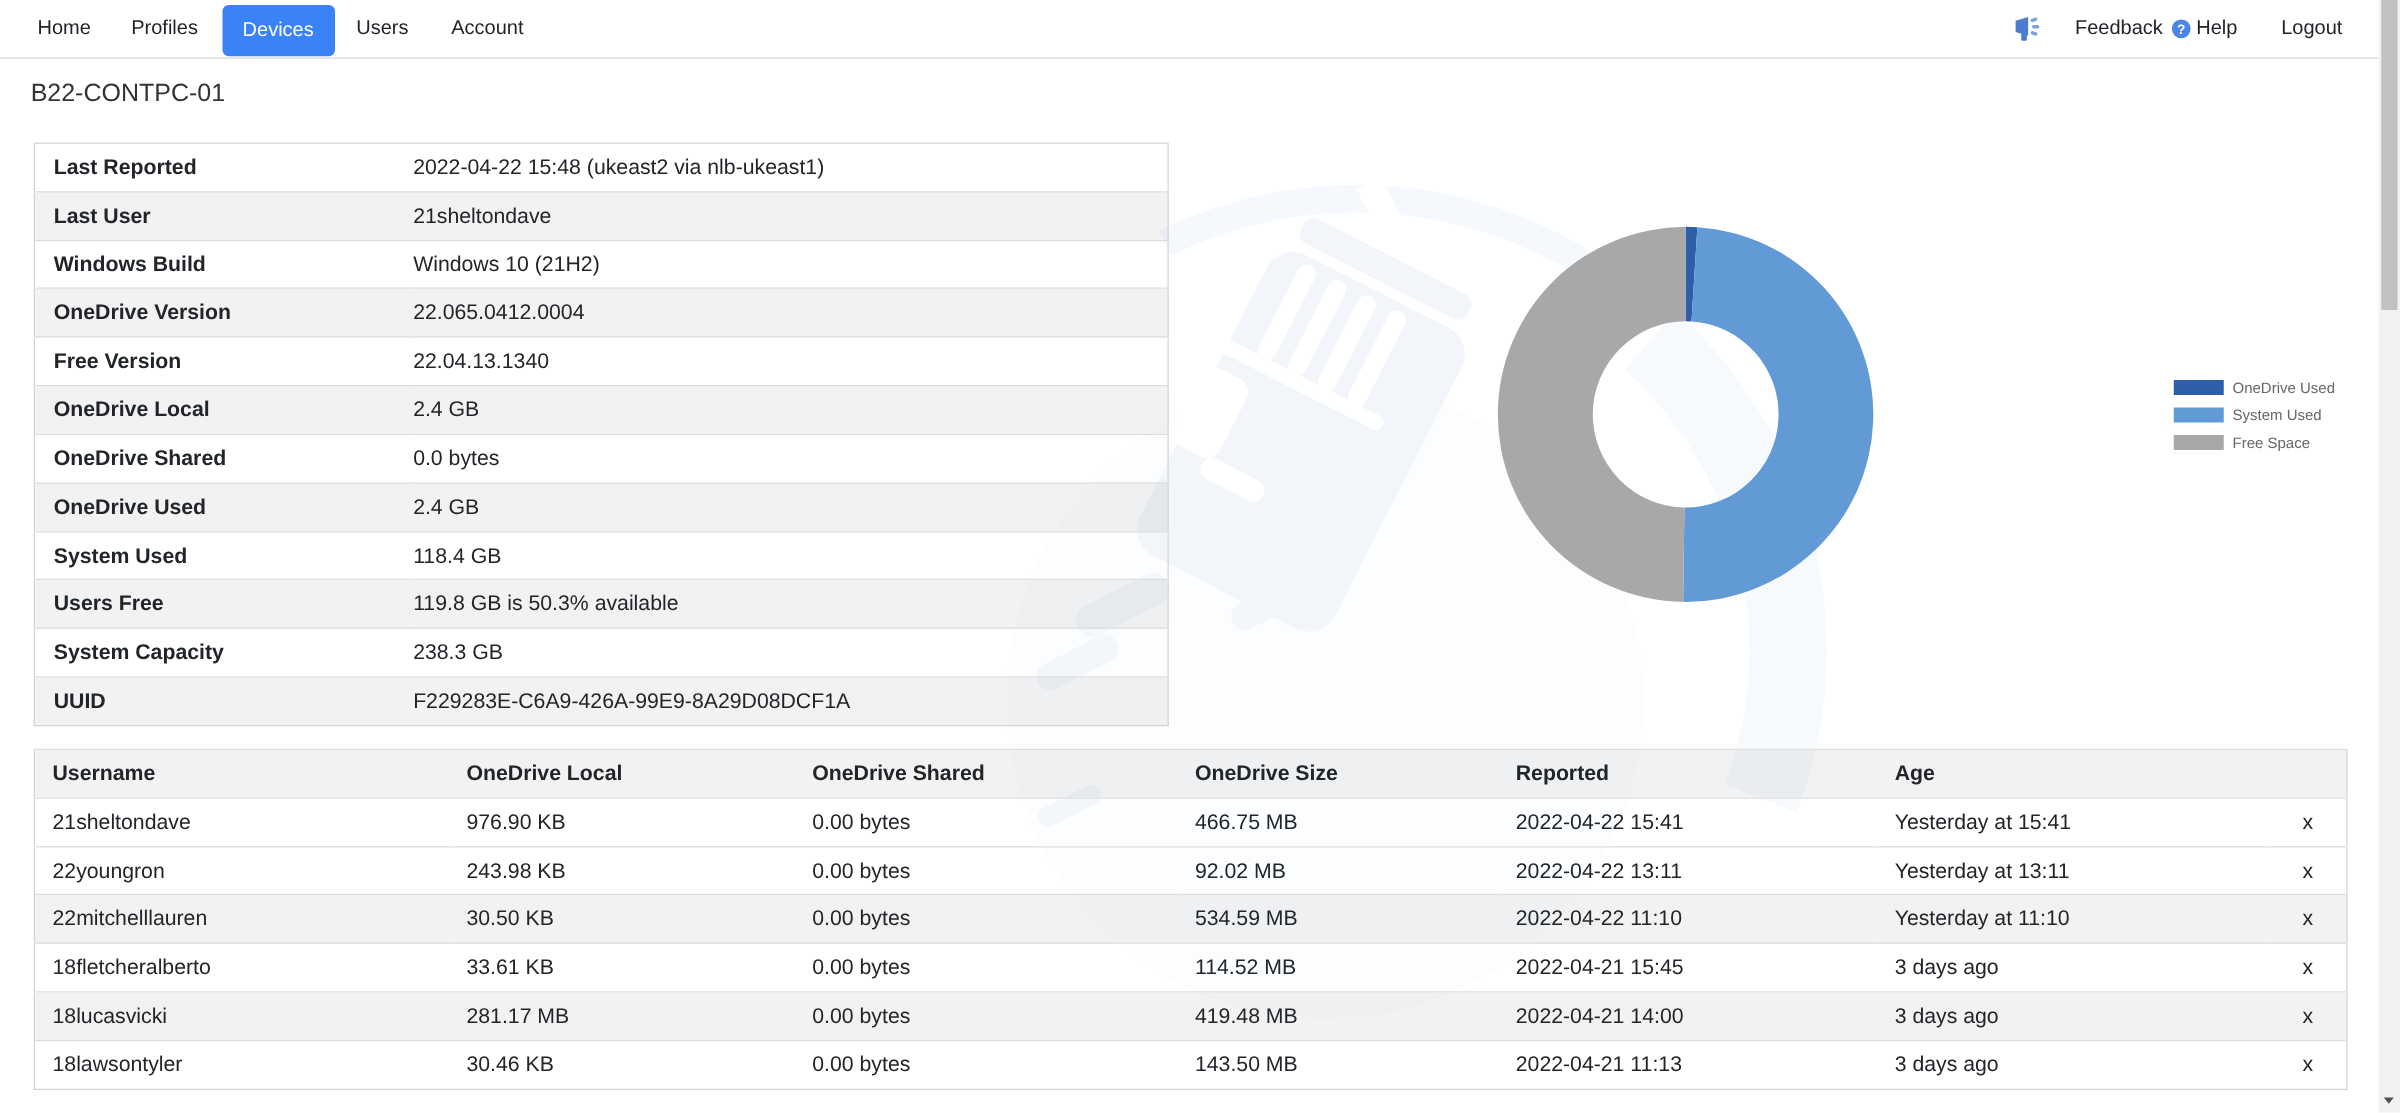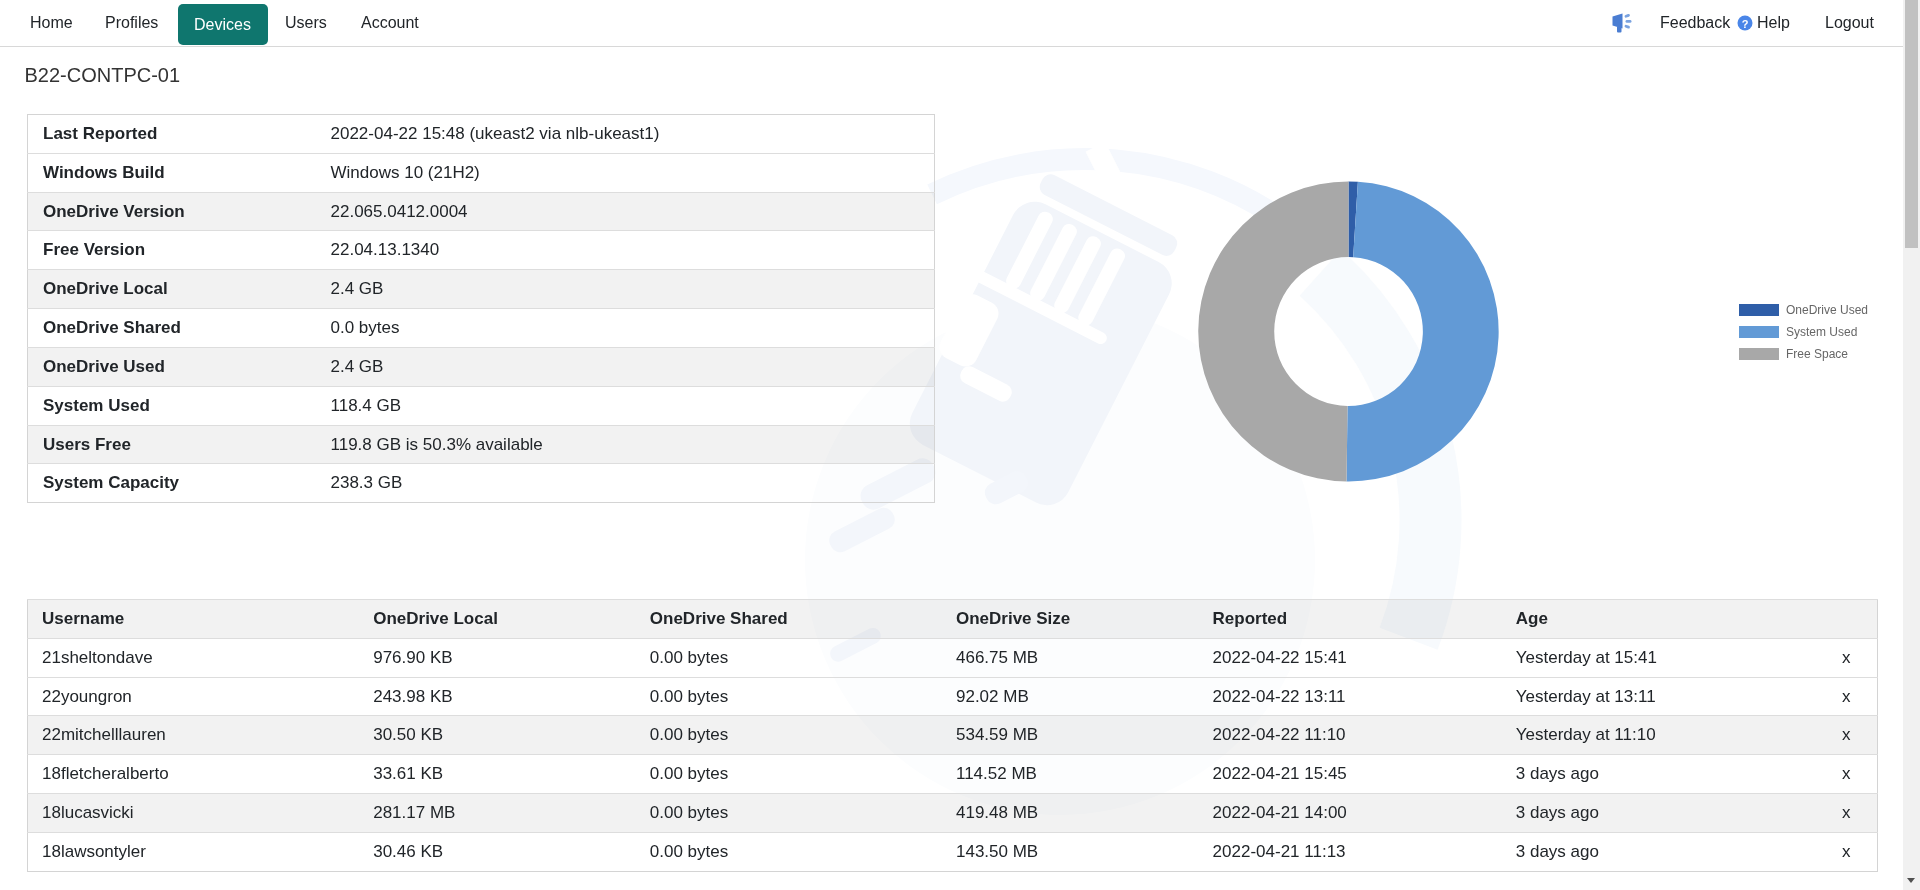--- a/index.html
+++ b/index.html
@@ -3,21 +3,21 @@
 <meta charset="utf-8">
 <style>
 * { margin:0; padding:0; box-sizing:border-box; }
 html,body { width:1920px; height:890px; overflow:hidden; background:#fff;
   font-family:"Liberation Sans", sans-serif; color:#212529; }
 #wm { position:absolute; left:0; top:0; z-index:0; }
 #content { position:absolute; left:0; top:0; width:1904px; height:890px; z-index:1; }
 
 .nav { position:absolute; left:0; top:0; width:1904px; height:47px; border-bottom:1px solid #d8d8d8; }
 .nav a { position:absolute; top:0; height:46px; line-height:46px; font-size:16px; color:#212529; text-decoration:none; }
-.tab { position:absolute; left:177.5px; top:3.5px; width:90px; height:41px; background:#0f766e; border-radius:5px; color:#fff; text-align:center; line-height:41px; font-size:16px; }
+.tab { position:absolute; left:177.5px; top:3.5px; width:90px; height:41px; background:#3b82f6; border-radius:5px; color:#fff; text-align:center; line-height:41px; font-size:16px; }
 
 h1 { position:absolute; left:24.5px; top:64px; font-size:20px; font-weight:400; color:#333; }
 
 table { border-collapse:collapse; }
 .dt { position:absolute; left:27px; top:114px; width:908px; table-layout:fixed; }
 .dt td { height:38.83px; font-size:17px; vertical-align:middle; border-top:1px solid #ddd; }
 .dt tr:first-child td { border-top:1px solid #d4d4d4; }
 .dt { border:1px solid #d4d4d4; }
 .dt td.l { font-weight:bold; padding-left:15px; width:303px; }
 .dt tr.s { background:rgba(0,0,0,0.051); }
@@ -97,20 +97,24 @@
     <div class="rnav" style="left:1757px;">Help</div>
     <div class="rnav" style="left:1825px;">Logout</div>
   </div>
   <h1>B22-CONTPC-01</h1>
   <table class="dt">
     <tbody>
         <tr>
           <td class="l">Last Reported</td>
           <td>2022-04-22 15:48 (ukeast2 via nlb-ukeast1)</td>
         </tr>
+    <tr class="s">
+          <td class="l">Last User</td>
+          <td>21sheltondave</td>
+        </tr>
     <tr>
           <td class="l">Windows Build</td>
           <td>Windows 10 (21H2)</td>
         </tr>
     <tr class="s">
           <td class="l">OneDrive Version</td>
           <td>22.065.0412.0004</td>
         </tr>
     <tr>
           <td class="l">Free Version</td>
@@ -132,20 +136,24 @@
           <td class="l">System Used</td>
           <td>118.4 GB</td>
         </tr>
     <tr class="s">
           <td class="l">Users Free</td>
           <td>119.8 GB is 50.3% available</td>
         </tr>
     <tr>
           <td class="l">System Capacity</td>
           <td>238.3 GB</td>
+        </tr>
+    <tr class="s">
+          <td class="l">UUID</td>
+          <td>F229283E-C6A9-426A-99E9-8A29D08DCF1A</td>
         </tr>
   </tbody>
     </table>
   <svg style="position:absolute; left:1190px; top:173px;" width="320" height="320" viewBox="0 0 320 320">
     <g transform="translate(-1190,-173)">
       <path d="M1348.50 181.50 A150 150 0 0 1 1357.90 181.79 L1353.17 257.15 A74.5 74.5 0 0 0 1348.50 257.00 Z" fill="#2f5ea8"></path>
       <path d="M1357.90 181.79 A150 150 0 0 1 1346.54 481.49 L1347.53 405.99 A74.5 74.5 0 0 0 1353.17 257.15 Z" fill="#629ad6"></path>
       <path d="M1346.54 481.49 A150 150 0 0 1 1348.50 181.50 L1348.50 257.00 A74.5 74.5 0 0 0 1347.53 405.99 Z" fill="#a8a8a8"></path>
     </g>
   </svg>

